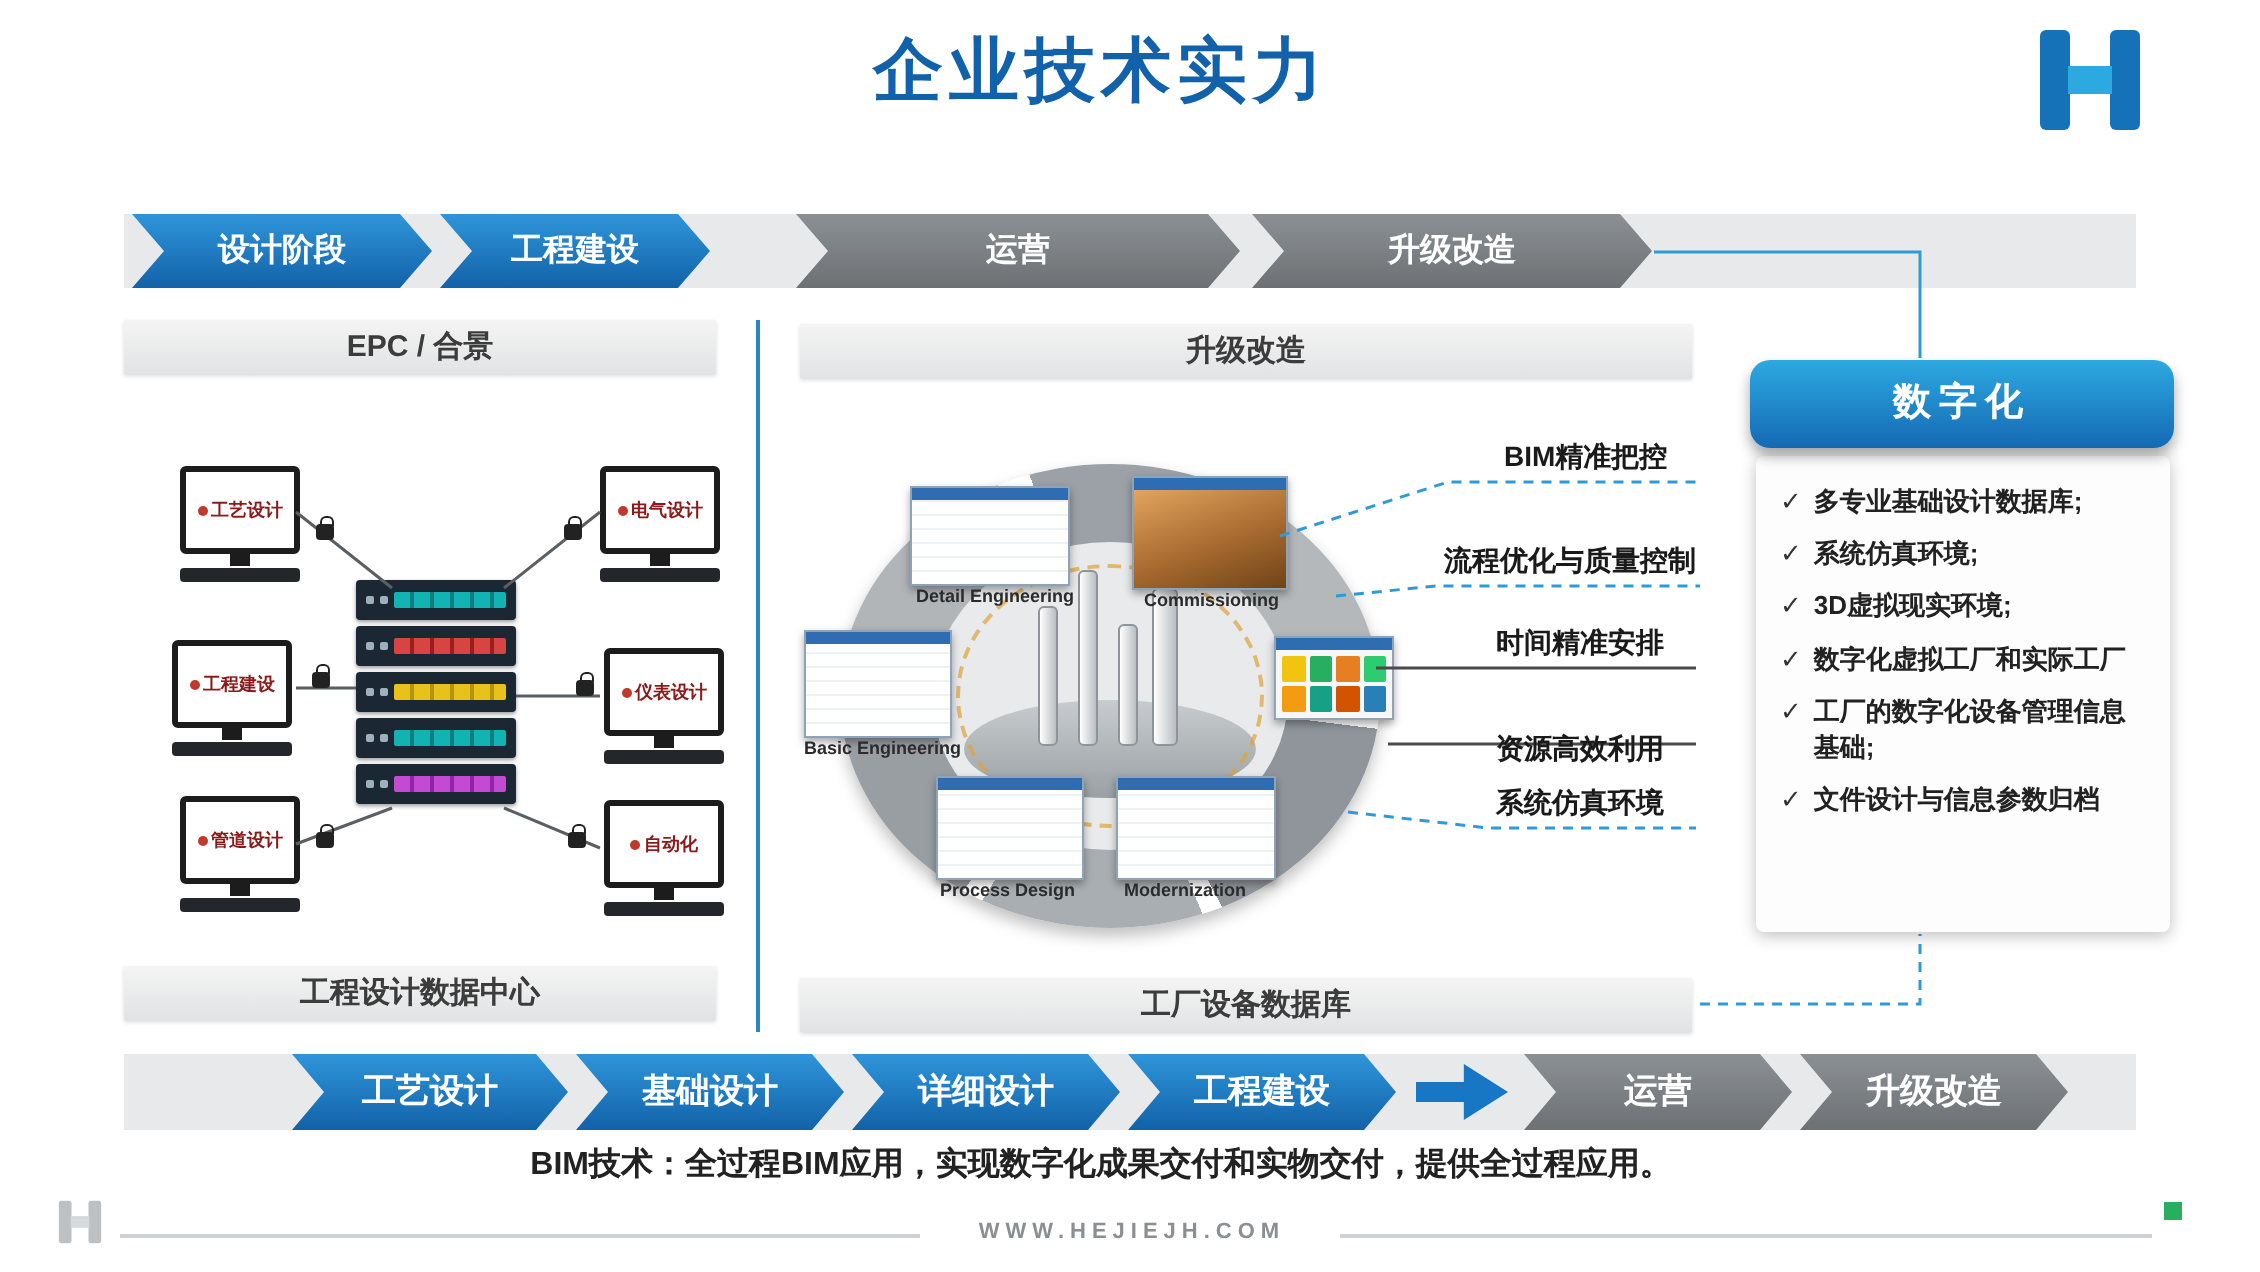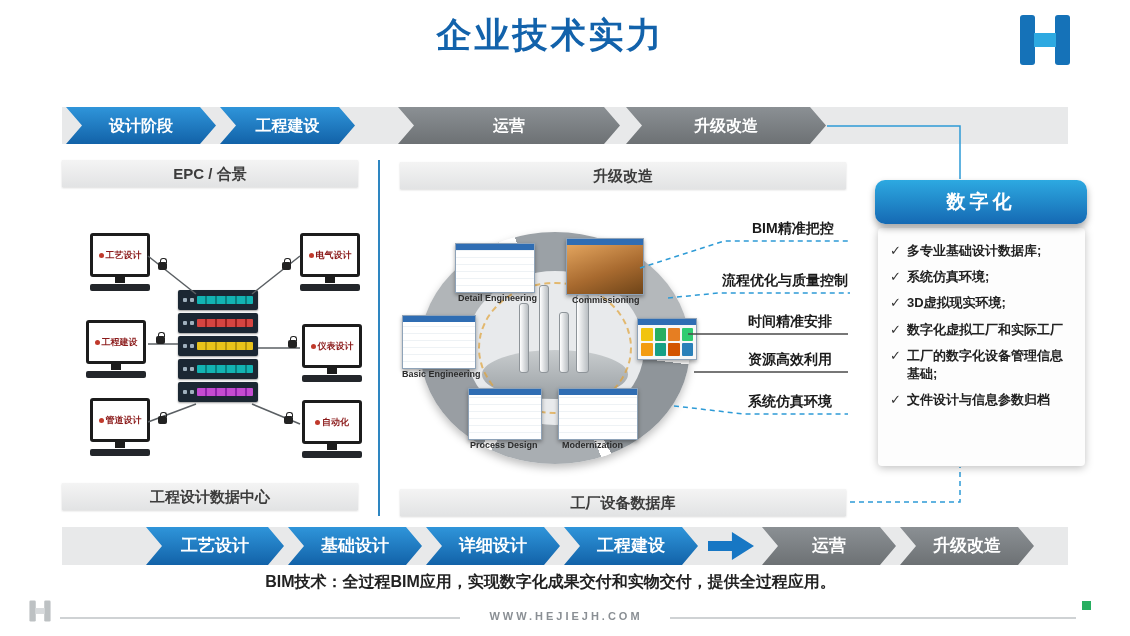--- a/index.html
+++ b/index.html
@@ -302,21 +302,21 @@
 
   <div class="wlabel" style="left:458px;top:293px">Detail Engineering</div>
   <div class="wlabel" style="left:572px;top:295px">Commissioning</div>
   <div class="wlabel" style="left:402px;top:369px">Basic Engineering</div>
   <div class="wlabel" style="left:470px;top:440px">Process Design</div>
   <div class="wlabel" style="left:562px;top:440px">Modernization</div>
 
   <div class="benefit" style="left:752px;top:220px">BIM精准把控</div>
   <div class="benefit" style="left:722px;top:272px">流程优化与质量控制</div>
   <div class="benefit" style="left:748px;top:313px">时间精准安排</div>
-  <div class="benefit" style="left:748px;top:351px">资源高效利用</div>
+  <div class="benefit" style="left:748px;top:366px">资源高效利用</div>
   <div class="benefit" style="left:748px;top:393px">系统仿真环境</div>
 
   <div class="dig-banner">数字化</div>
   <div class="dig-card">
     <div class="ditem">
         <span class="chk">✓</span>
         <span>多专业基础设计数据库;</span>
       </div>
     <div class="ditem">
         <span class="chk">✓</span>

